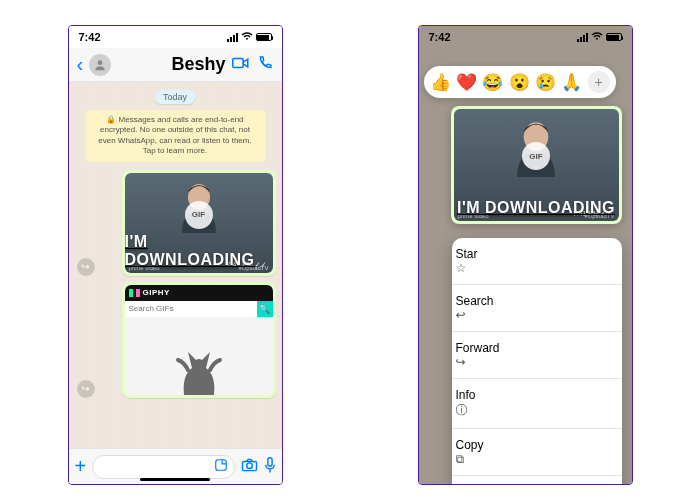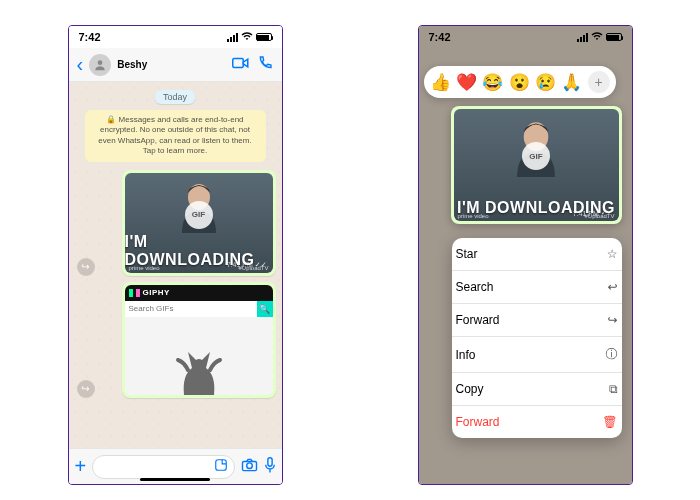--- a/index.html
+++ b/index.html
@@ -47,21 +47,21 @@
     display: flex;
     align-items: center;
     padding: 0 8px;
     background: #f7f7f7;
     border-bottom: 1px solid #e5e5e5;
     gap: 6px;
   }
   .navbar .back { color: #007aff; font-size: 20px; font-weight: 300; }
   .avatar { width: 22px; height: 22px; border-radius: 50%; background: #d0d0d0; display:flex; align-items:center; justify-content:center; }
   .avatar svg { width: 14px; height: 14px; fill:#888; }
-  .chat-name { font-size: 10px; font-weight: 600; flex: 1; }
+  .chat-name { font-size: 18px; font-weight: 600; flex: 1; text-align: right; }
   .nav-icon { color:#007aff; width:18px; height:16px; }
   .chat-body {
     flex: 1;
     background: #efe7dd;
     background-image: radial-gradient(circle, rgba(0,0,0,0.02) 1px, transparent 1px);
     background-size: 12px 12px;
     padding: 6px;
     overflow: hidden;
   }
   .date-pill {
@@ -95,21 +95,21 @@
     position: relative;
     box-shadow: 0 1px 1px rgba(0,0,0,0.1);
   }
   .gif-card {
     width: 148px;
     height: 100px;
     border-radius: 6px;
     background: linear-gradient(#5a6a75, #3d4a52);
     position: relative;
     overflow: hidden;
-    display:flex; flex-direction:column; justify-content:flex-end; align-items:center;
+    display:flex; flex-direction:column; justify-content:flex-end; align-items:center;text-decoration:underline;
   }
   .man-head {
     position:absolute; top:8px; left:50%; transform:translateX(-50%);
     width:46px; height:52px;
   }
   .gif-badge {
     position:absolute; top:42%; left:50%; transform:translate(-50%,-50%);
     width:28px; height:28px; border-radius:50%; background:rgba(255,255,255,0.85);
     display:flex; align-items:center; justify-content:center;
     font-size:8px; font-weight:600; color:#555;
@@ -162,23 +162,24 @@
     background:#e1ffc7; padding:3px; border-radius:8px;
     box-shadow:0 2px 8px rgba(0,0,0,0.25);
   }
   .context-menu {
     background:#fff; border-radius:10px; width:170px;
     box-shadow:0 4px 16px rgba(0,0,0,0.25);
     overflow:hidden;
     margin-top:6px;
   }
   .menu-item {
-    display:flex; justify-content:space-between; align-items:center;
+    display:flex; justify-content:space-between; align-items:flex-start;
     padding:9px 4px; font-size:12px; color:#000;
     border-bottom:0.5px solid #e3e3e3;
+    flex-direction:column;
   }
   .menu-item:last-child { border-bottom:none; }
   .menu-item.delete { color:#ff3b30; }
   .menu-item .mi-icon { font-size:12px; color:#555;}
   .menu-item.delete .mi-icon { color:#ff3b30;}
 </style>
 </head>
 <body>
 
 <div class="phone" data-name="phone-chat-view">

